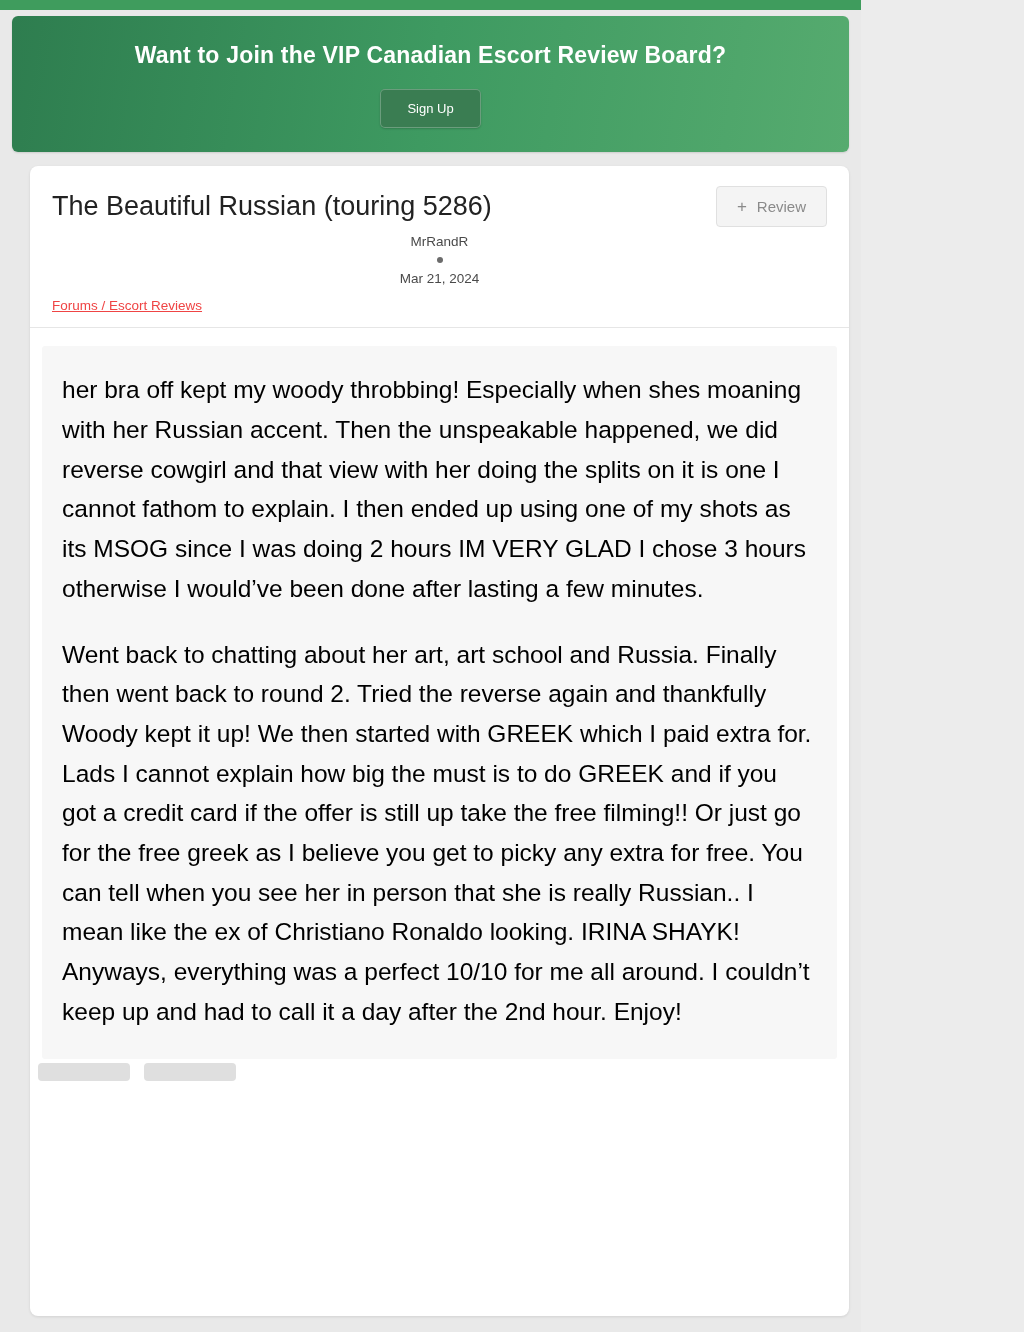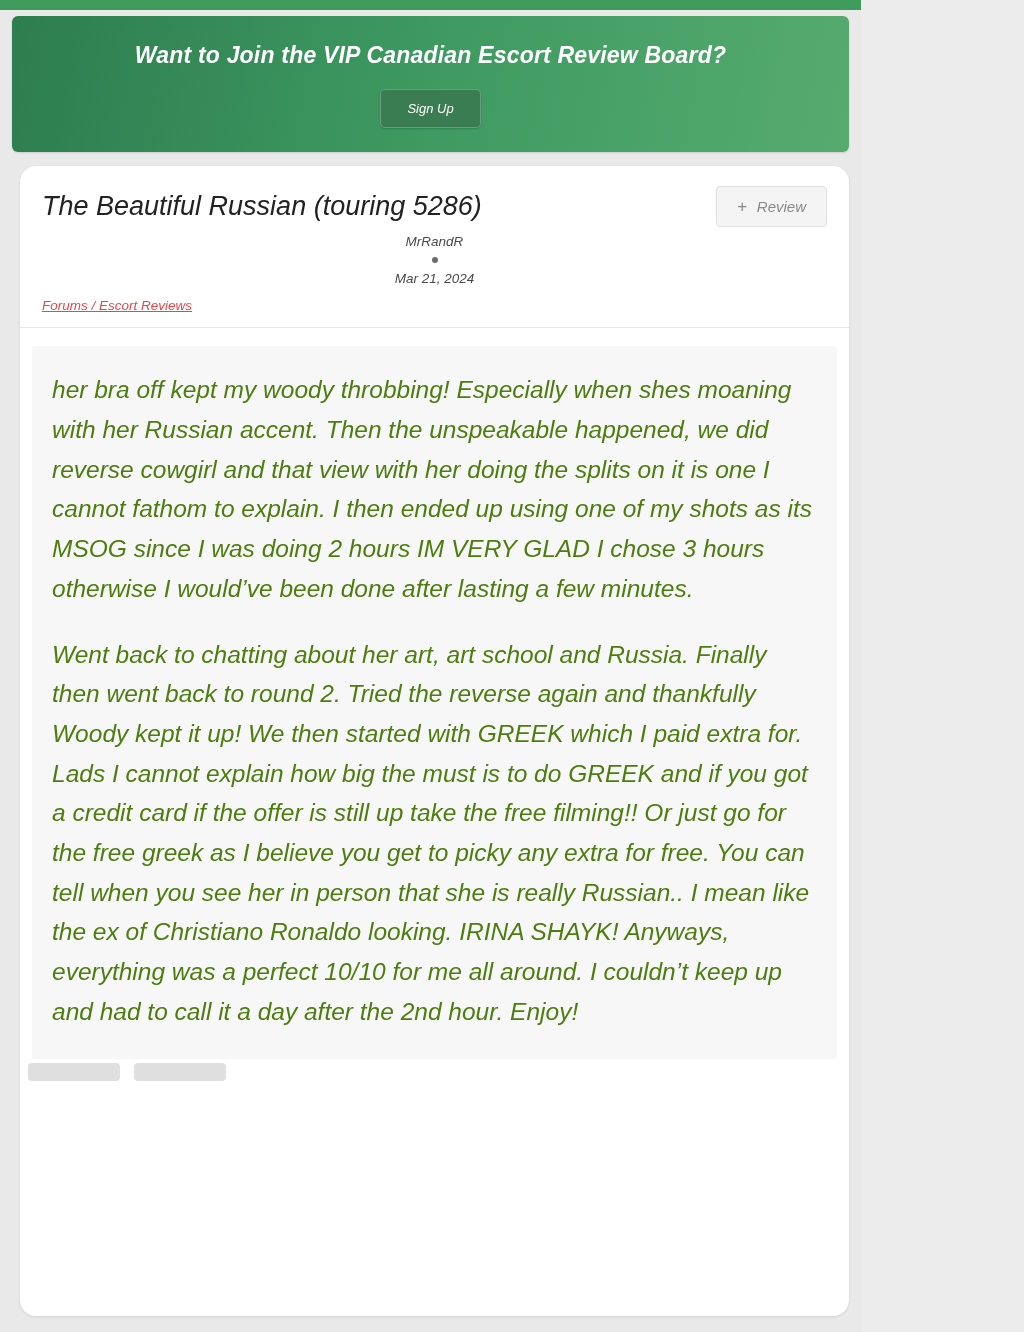--- a/index.html
+++ b/index.html
@@ -7,21 +7,20 @@
     padding: 0;
     background: #ececec;
     font-family: "Liberation Sans", sans-serif;
   }
   #page {
     position: relative;
     width: 861px;
     min-height: 1332px;
     background: #e9e9e9;
     overflow: hidden;
-    font-style: italic;
   }
   
   .top-strip {
     height: 10px;
     background: #3f9c5d;
     width: 100%;
   }
   
   .banner {
     margin: 6px 12px 0 12px;
@@ -44,23 +43,23 @@
     border: 1px solid rgba(255,255,255,0.25);
     color: #ffffff;
     font-size: 13px;
     padding: 11px 26px;
     border-radius: 5px;
     cursor: pointer;
     box-shadow: 0 1px 2px rgba(0,0,0,0.18);
   }
   
   .card {
-    margin: 14px 12px 0 20px;
+    margin: 14px 12px 0 30px;
     background: #ffffff;
-    border-radius: 16px;
+    border-radius: 8px;
     box-shadow: 0 1px 3px rgba(0,0,0,0.10);
     padding: 0 0 0 0;
     min-height: 1150px;
   }
   .post-header {
     padding: 24px 22px 14px 22px;
     border-bottom: 1px solid #e6e6e6;
     position: relative;
   }
   .post-title {
@@ -114,21 +113,21 @@
   }
   .post-body {
     margin: 18px 12px 0 12px;
     background: #f7f7f7;
     padding: 24px 20px 28px 20px;
     border-radius: 3px;
   }
   .post-body p {
     font-size: 24.5px;
     line-height: 1.62;
-    color: #4d7c0f;
+    color: #000000;
     margin: 0 0 26px 0;
   }
   .post-body p:last-child { margin-bottom: 0; }
   .chip-row {
     display: flex;
     gap: 14px;
     padding: 4px 8px 0 8px;
   }
   .chip {
     height: 18px;

